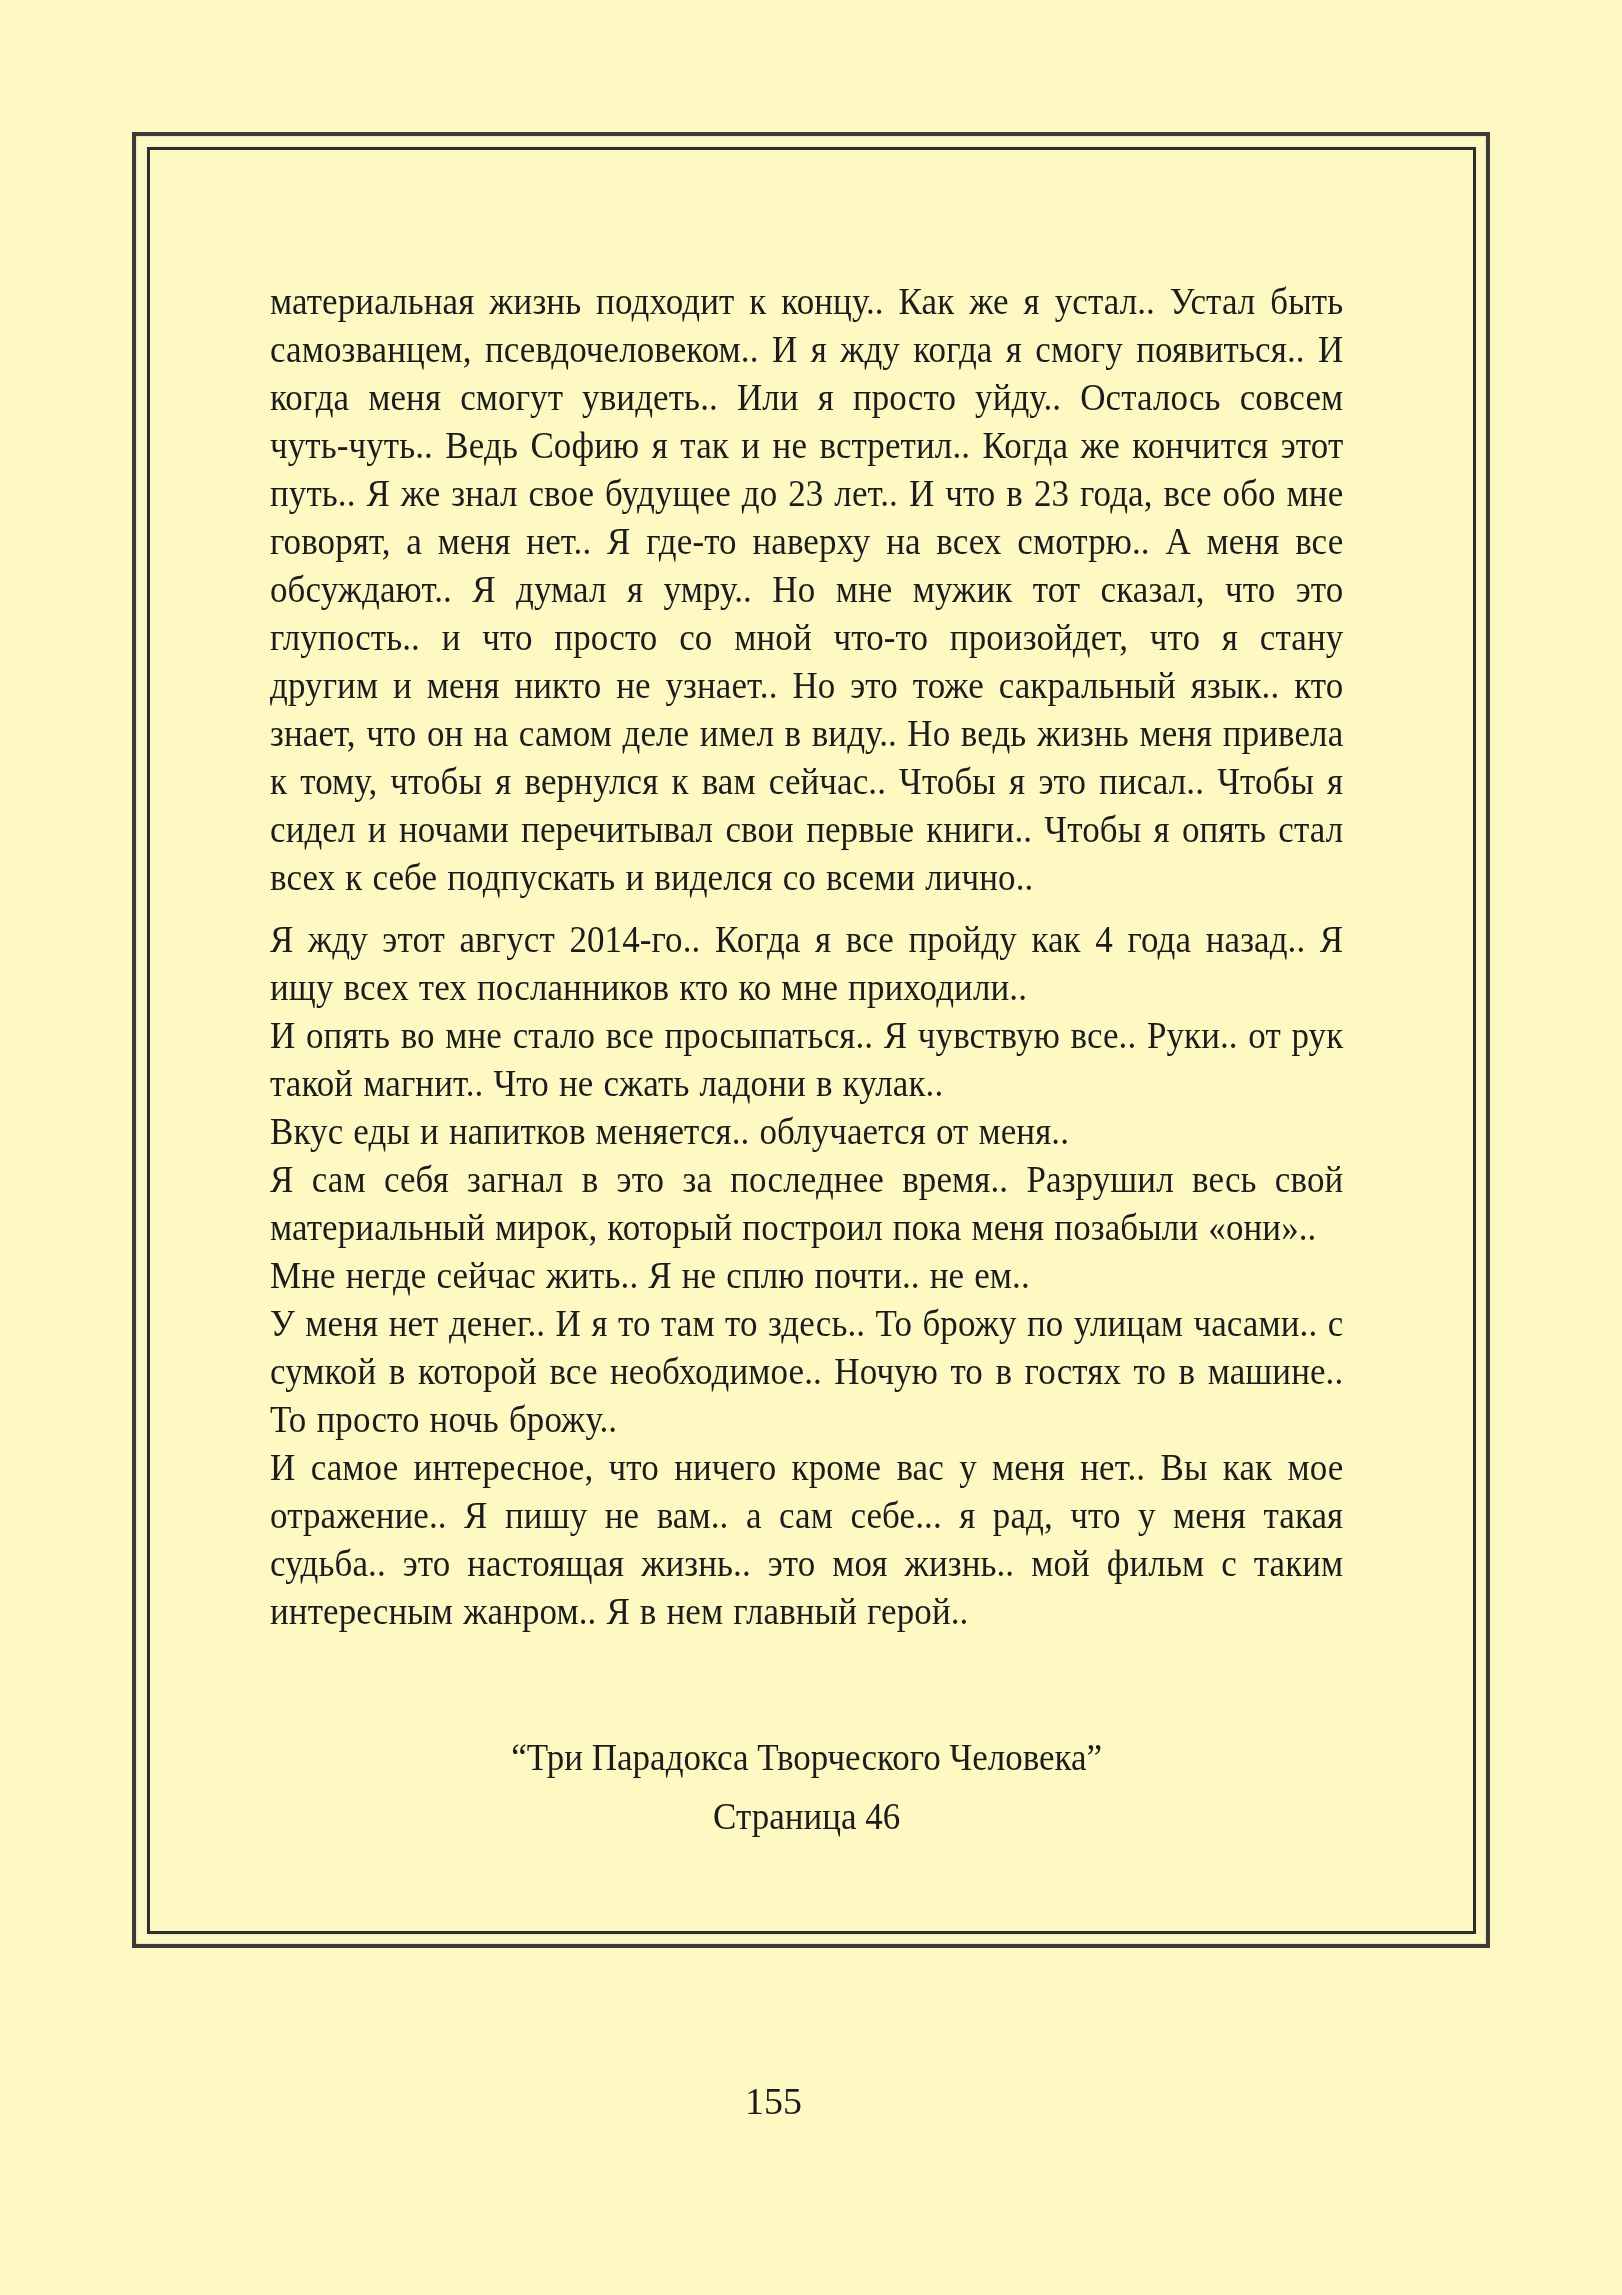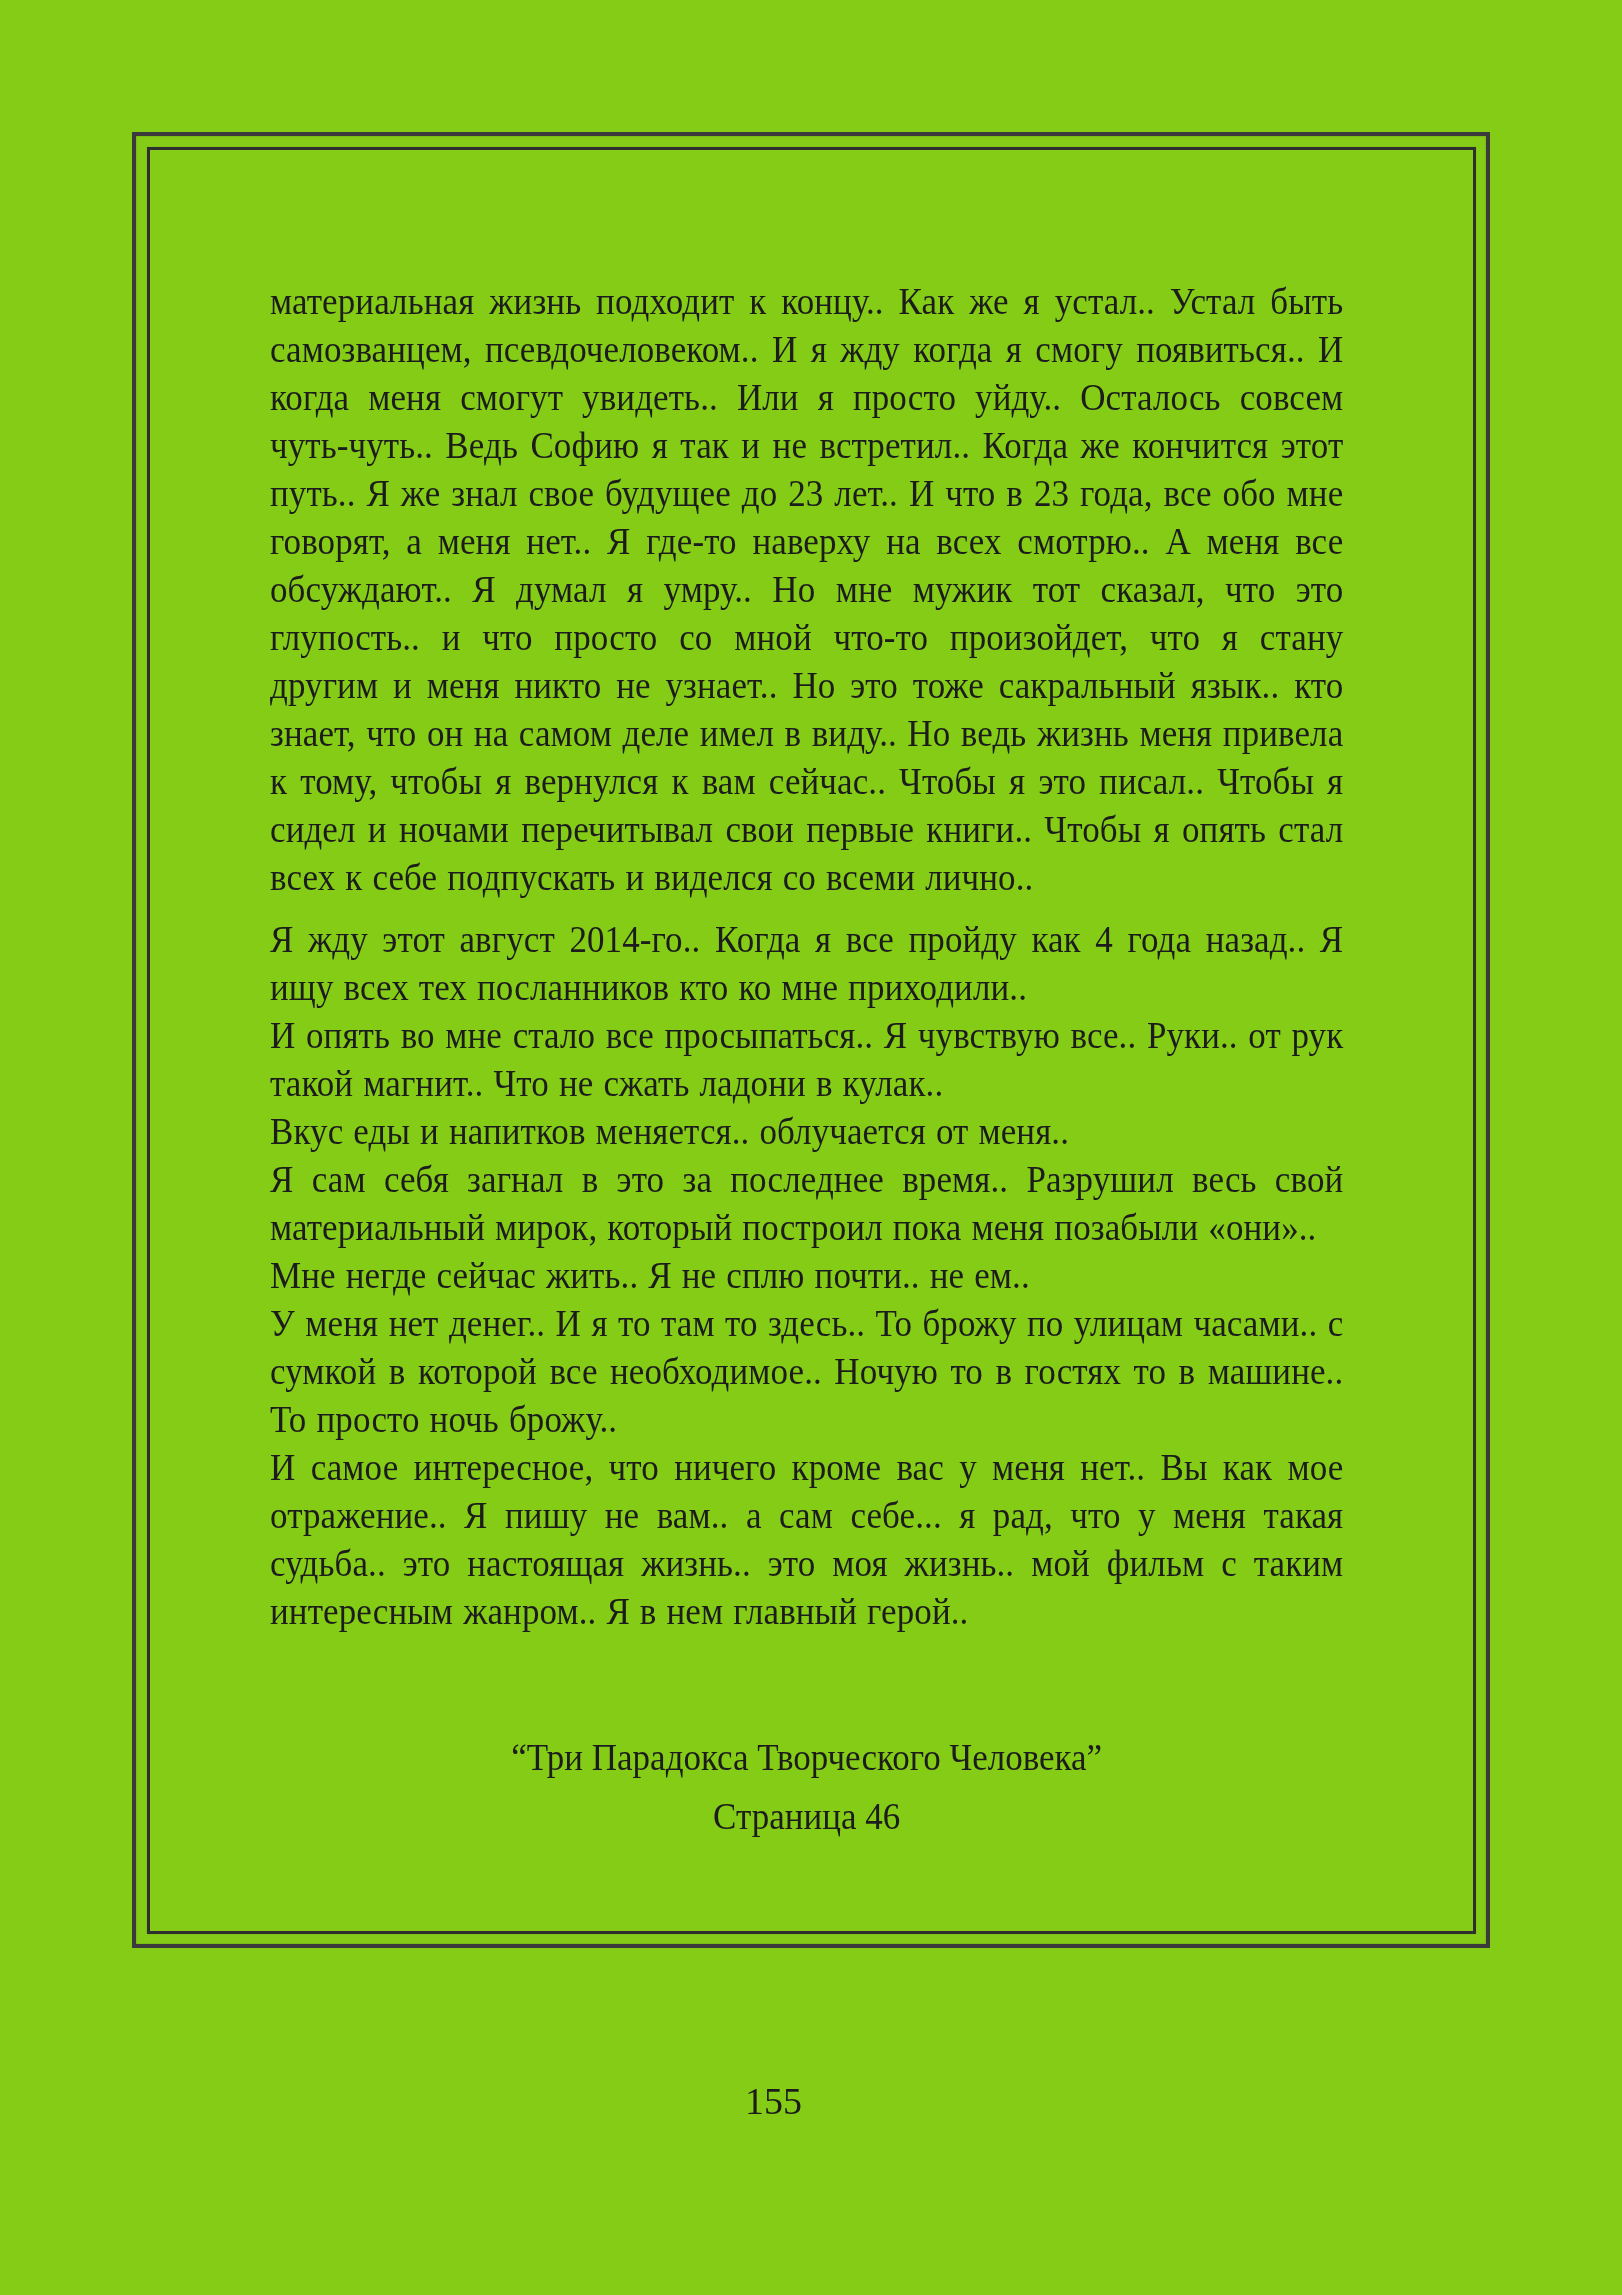--- a/index.html
+++ b/index.html
@@ -10,21 +10,21 @@
     width: 1623px;
     height: 2295px;
     position: relative;
     background: #ffffff;
     color: #1c1c1c;
     font-family: "Liberation Serif", "DejaVu Serif", serif;
   }
   .sheet {
     position: absolute;
     inset: 0;
-    background: #84cc16;
+    background: #fef9c3;
   }
   
   .frame-outer {
     position: absolute;
     left: 132px;
     top: 132px;
     width: 1358px;
     height: 1816px;
     border: 4.6px solid #3b3b3b;
     box-sizing: border-box;

